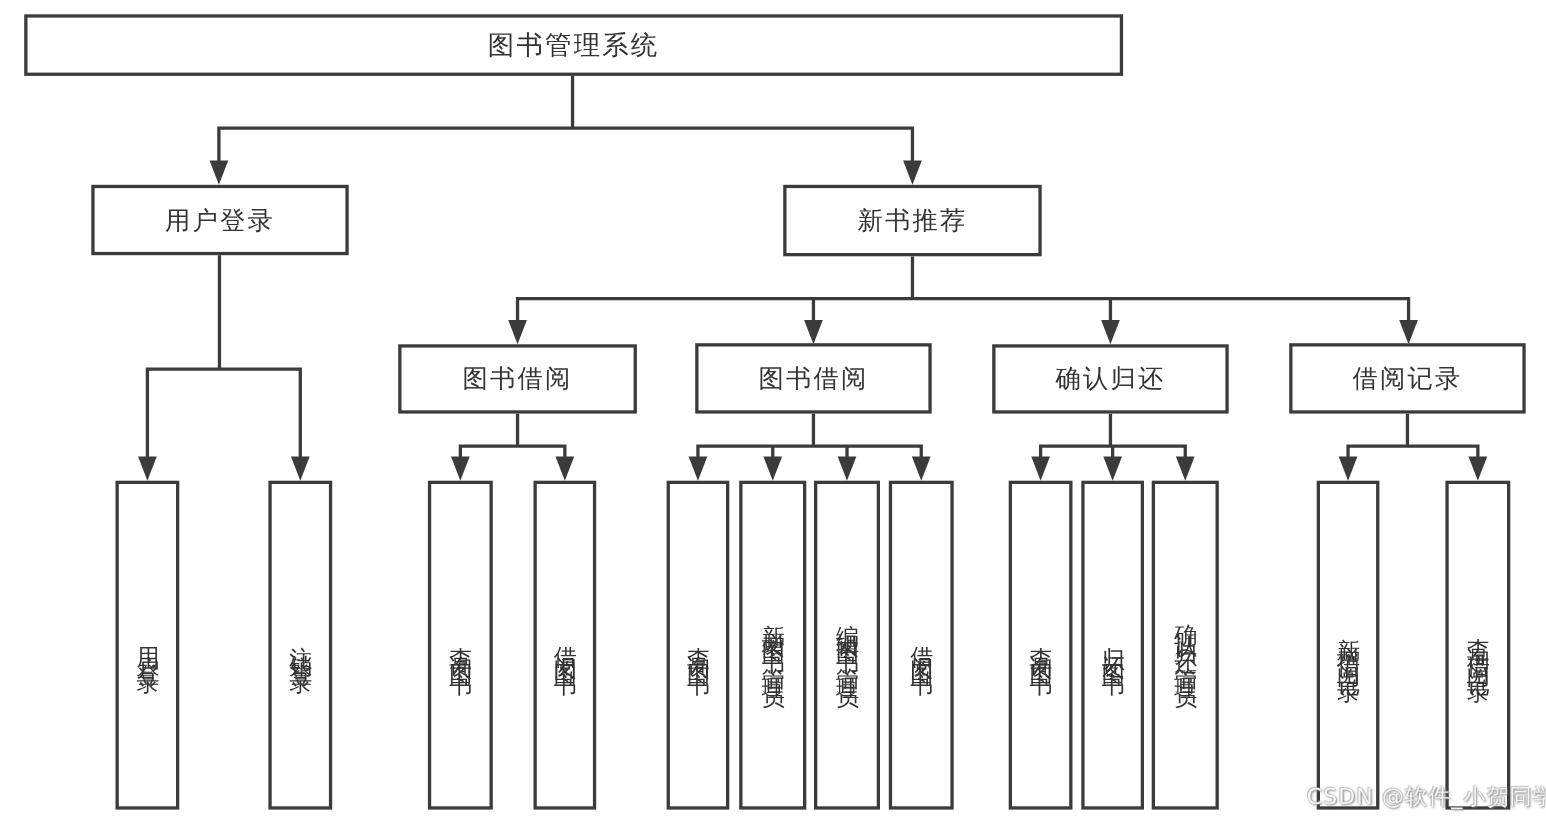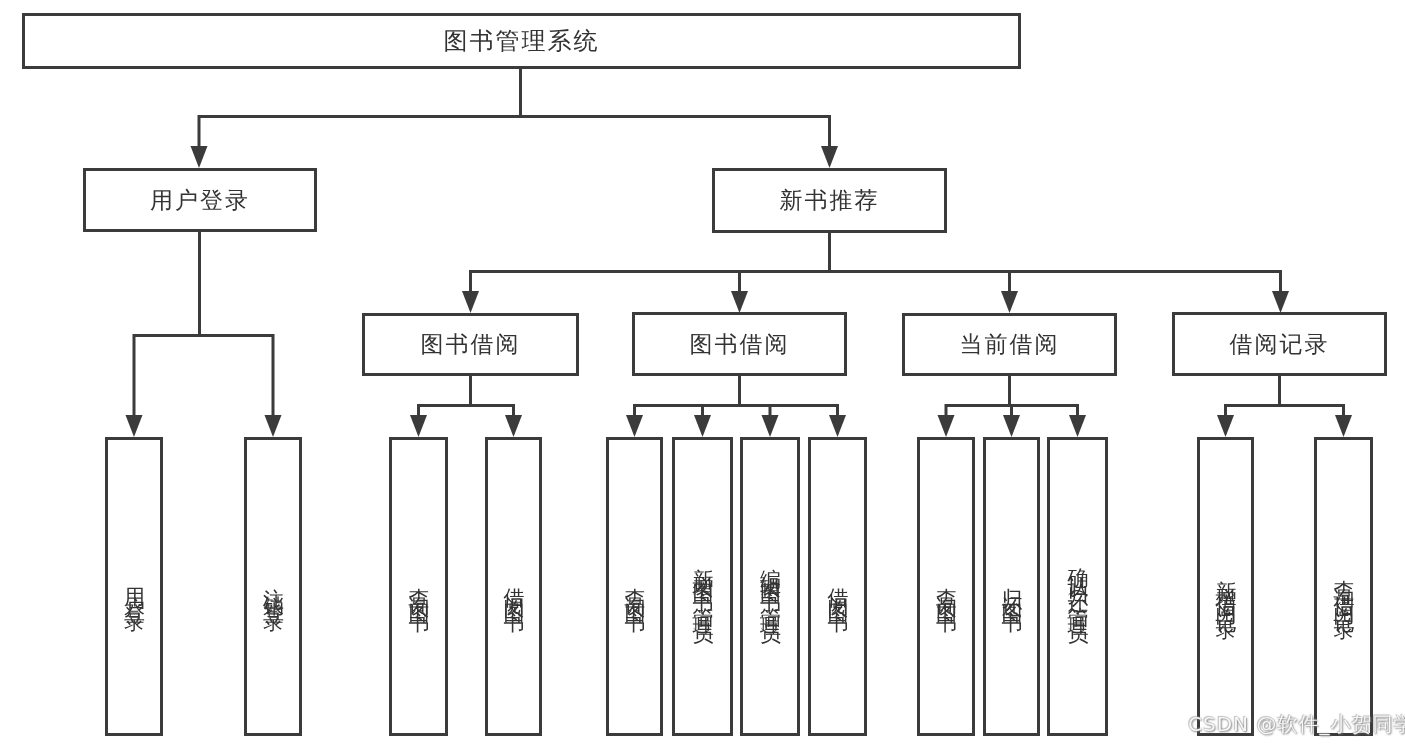--- a/index.html
+++ b/index.html
@@ -113,21 +113,21 @@
     <span class="h-label">新书推荐</span>
   </div>
 
   <div class="node" style="left:362px; top:313px; width:217px; height:63px;">
     <span class="h-label">图书借阅</span>
   </div>
   <div class="node" style="left:632px; top:312px; width:215px; height:64px;">
     <span class="h-label">图书借阅</span>
   </div>
   <div class="node" style="left:902px; top:313px; width:215px; height:63px;">
-    <span class="h-label">当前借阅</span>
+    <span class="h-label">确认归还</span>
   </div>
   <div class="node" style="left:1172px; top:312px; width:215px; height:64px;">
     <span class="h-label">借阅记录</span>
   </div>
 
   <div class="node leafbox" style="left:105px;">
     <span class="v-label">用户登录</span>
   </div>
   <div class="node leafbox" style="left:244px;">
     <span class="v-label">注销登录</span>

